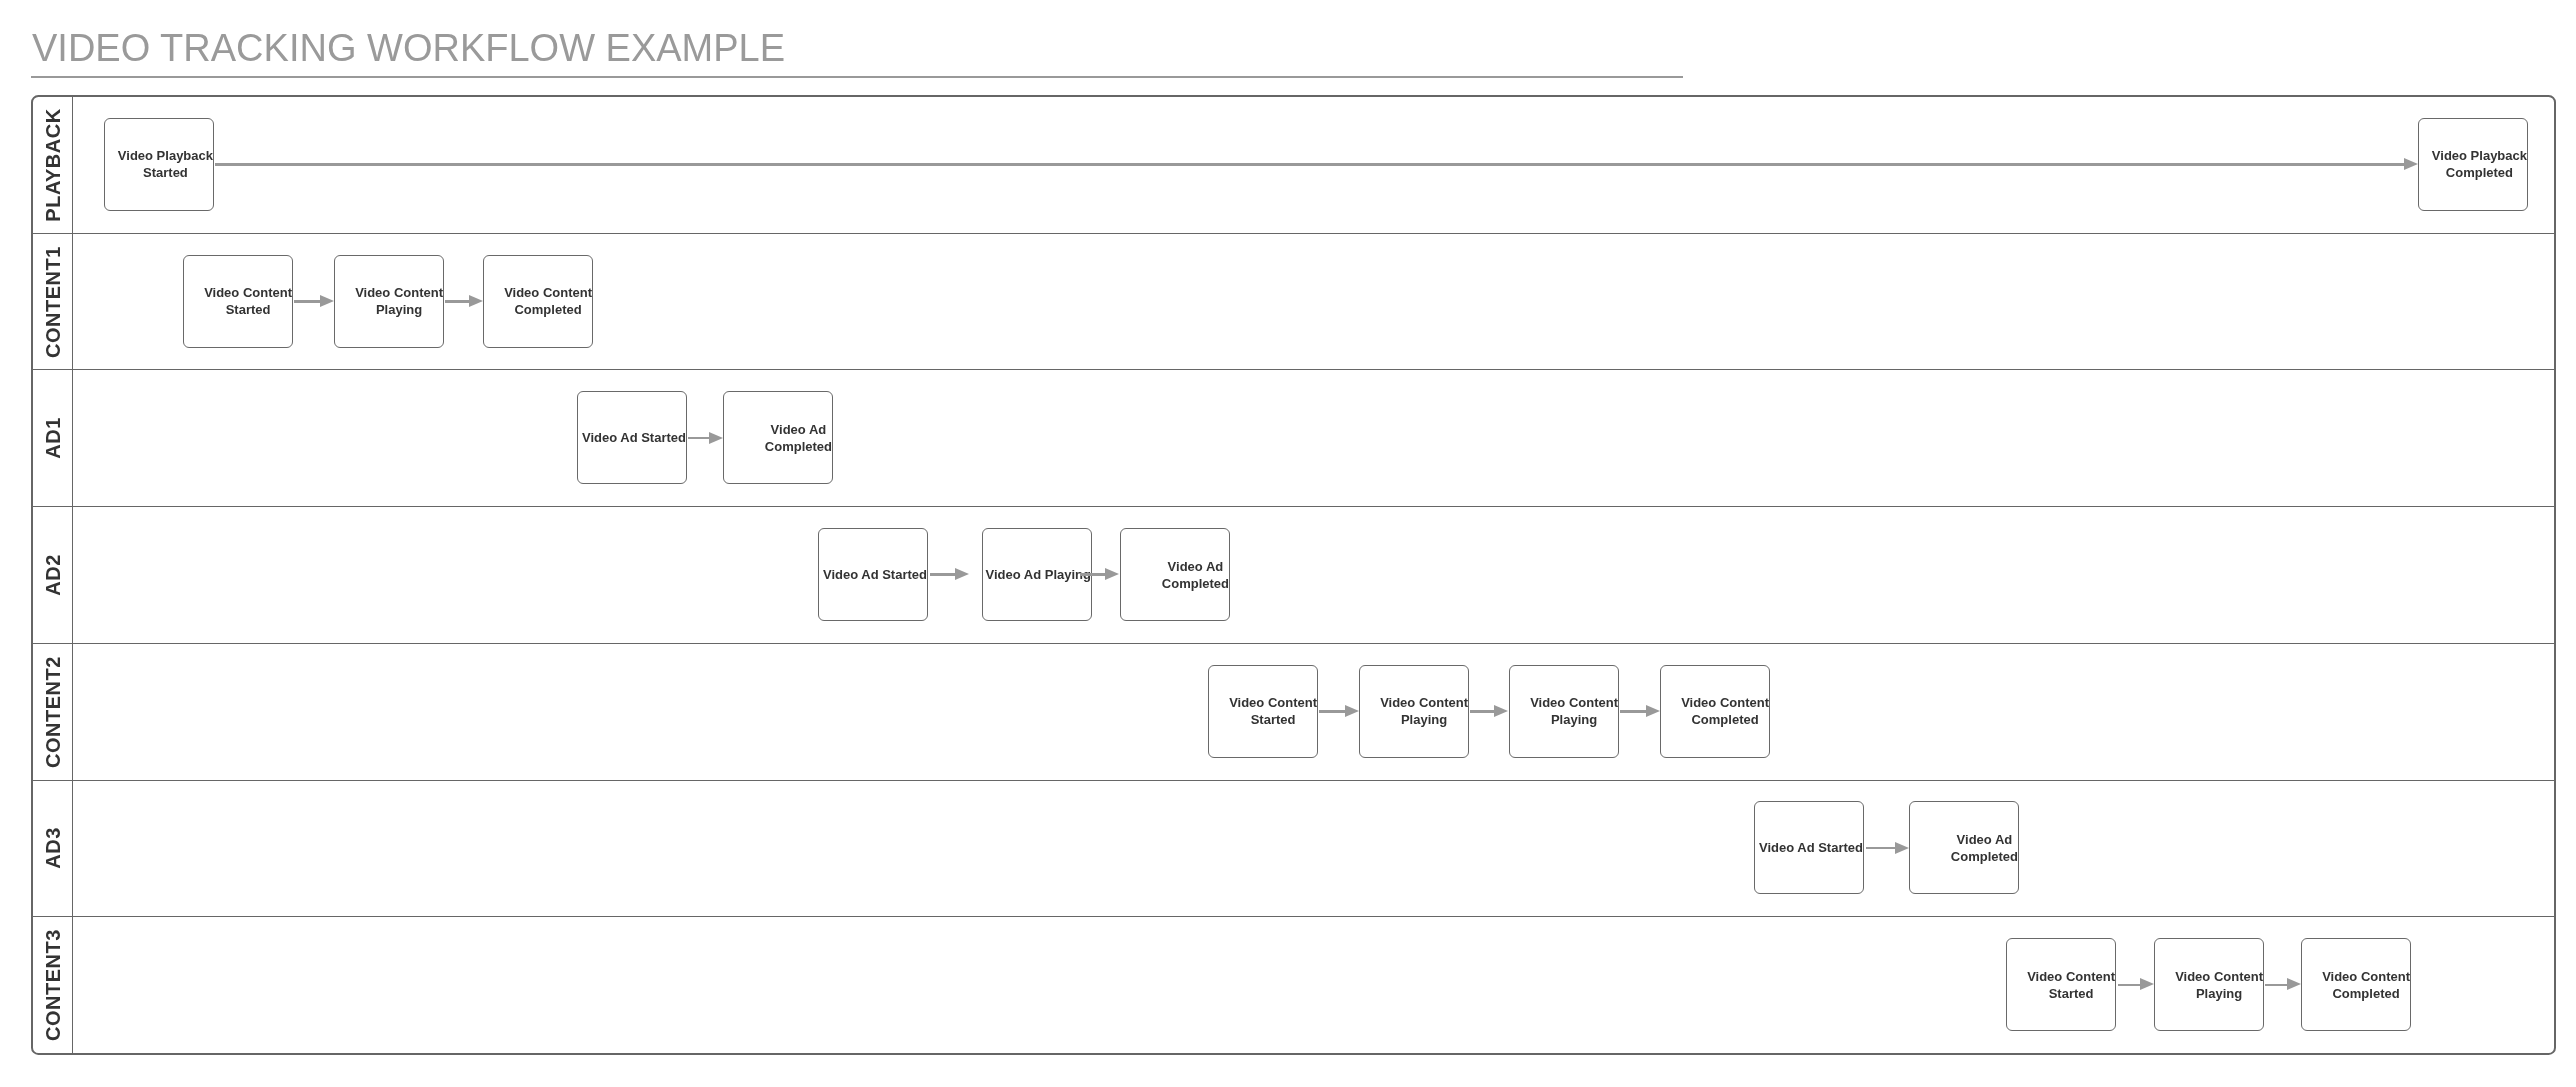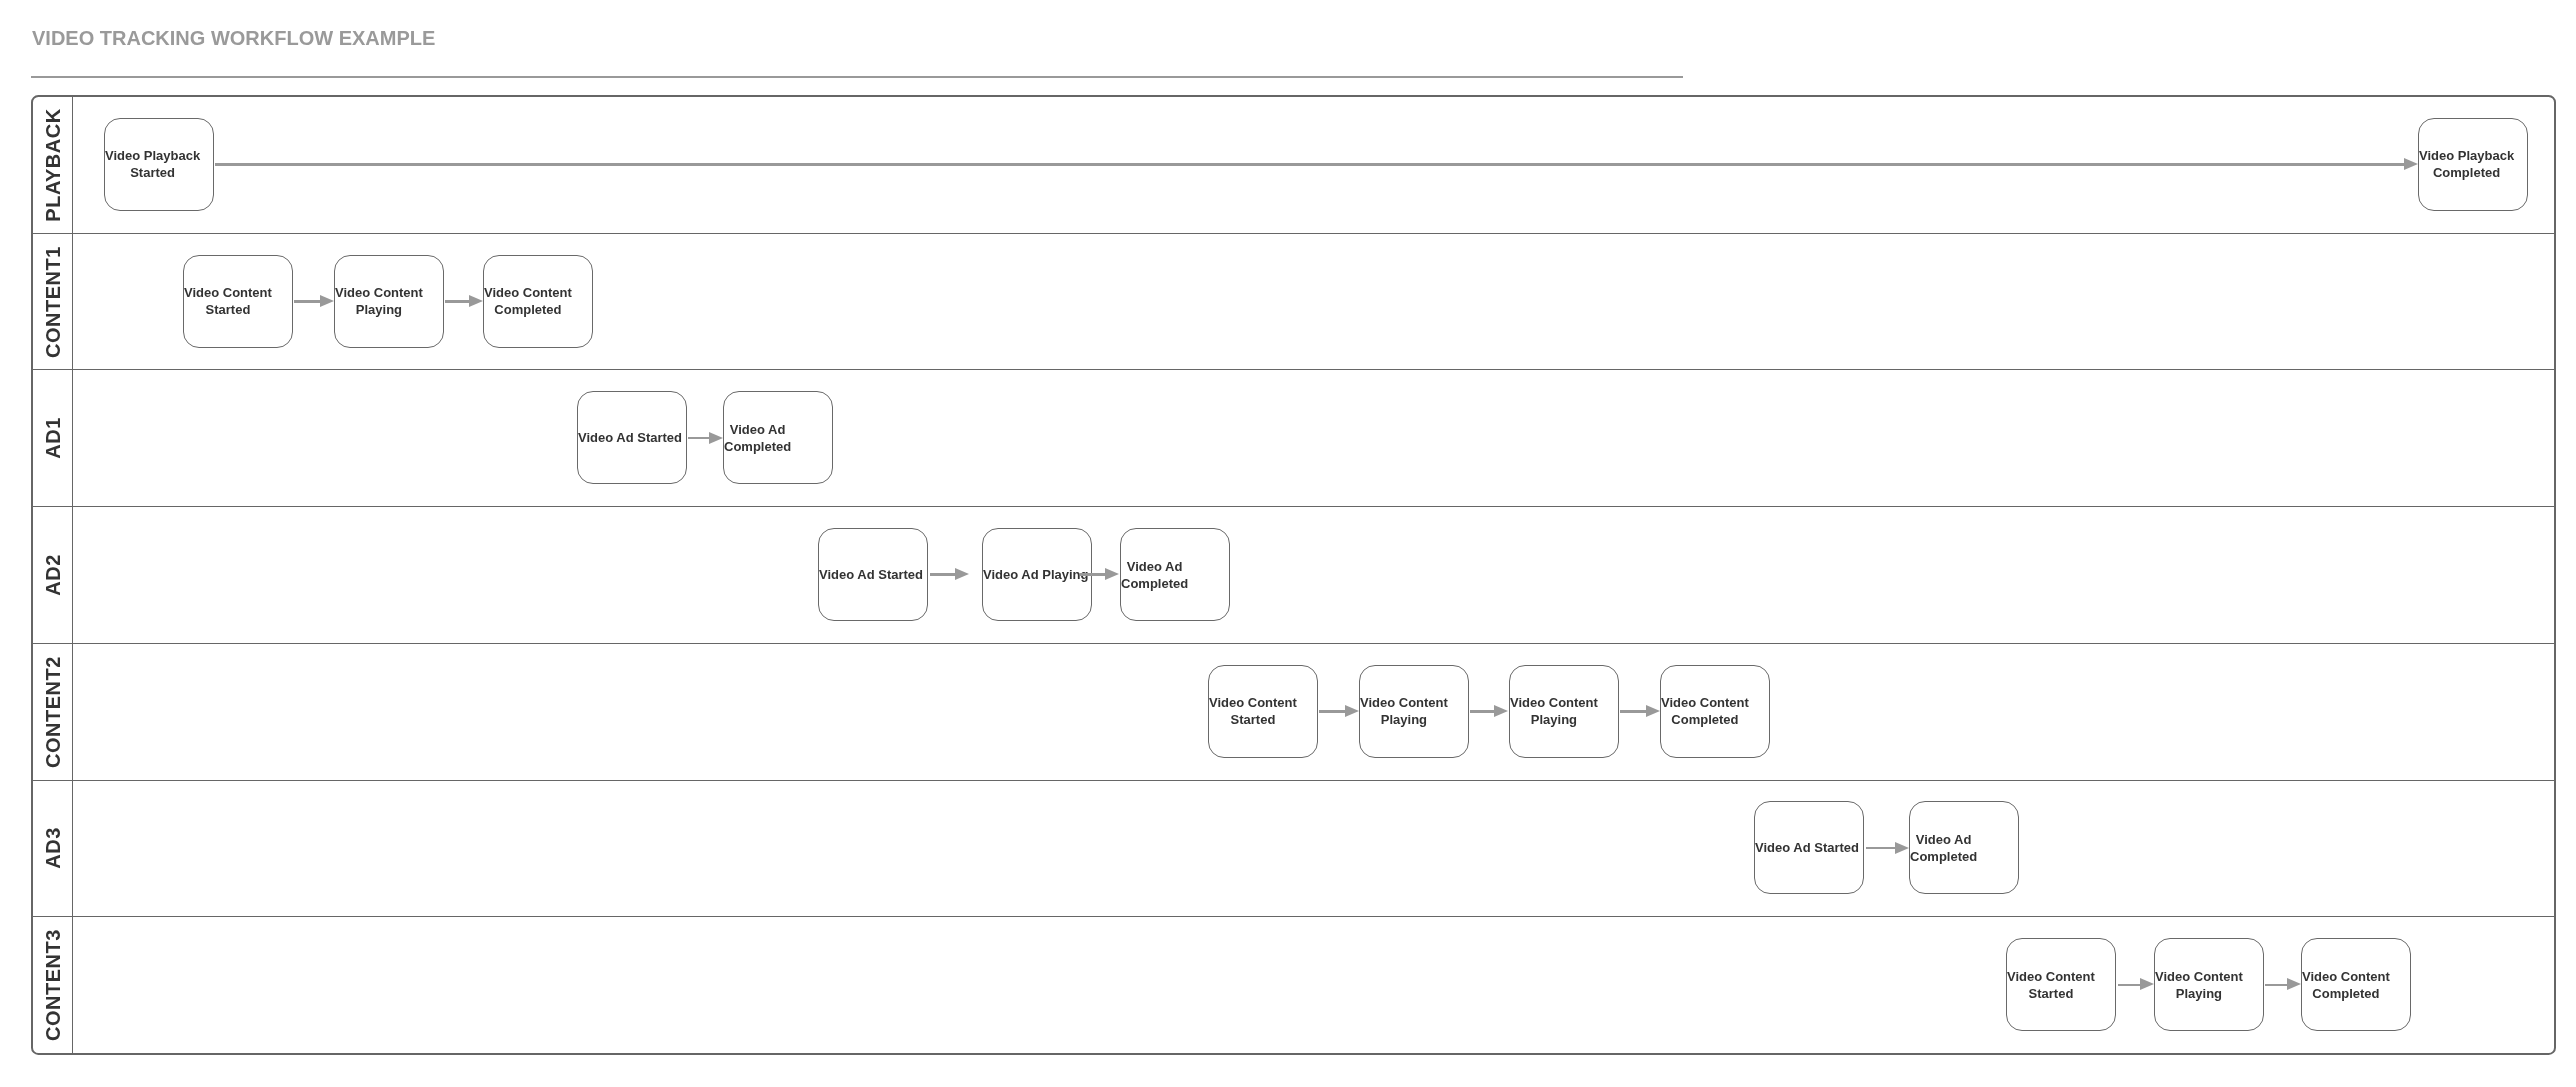--- a/index.html
+++ b/index.html
@@ -2,21 +2,21 @@
 <html style="--c-title: #9a9a9a; --c-rule: #999999; --c-frame: #666666; --c-lanetext: #333333; --c-nodeborder: #696969; --c-nodefill: #ffffff; --c-nodetext: #333333; --c-arrow: #999999;font-size:8.3px"><head>
 <meta charset="utf-8">
 <style>
   html,body{margin:0;padding:0;background:#ffffff;}
   body{
     width:2576px;height:1087px;position:relative;overflow:hidden;
     font-family:"Liberation Sans","DejaVu Sans",sans-serif;
   }
   .page-title{
     position:absolute;left:32px;top:27px;
-    font-size:20px;font-weight:bold;color:var(--c-title,#9a9a9a);
+    font-size:38px;font-weight:normal;color:var(--c-title,#9a9a9a);
     letter-spacing:0px;white-space:nowrap;
   }
   .title-rule{
     position:absolute;left:31px;top:76px;width:1652px;height:2.1px;
     background:var(--c-rule,#999999);
   }
   .diagram{
     position:absolute;left:31px;top:95px;width:2521px;height:956px;
     border:2.1px solid var(--c-frame,#666666);border-radius:7.3px;
     display:flex;flex-direction:column;background:#ffffff;
@@ -33,22 +33,22 @@
     position:absolute;left:50%;top:50%;
     transform:translate(-50%,-50%) rotate(-90deg);
     font-size:20px;font-weight:bold;color:var(--c-lanetext,#333333);
     letter-spacing:0.5px;white-space:nowrap;
   }
   .node{
     position:absolute;width:108px;height:91px;top:50%;
     margin-top:-47px;
     background:var(--c-nodefill,#ffffff);
     border:1.6px solid var(--c-nodeborder,#696969);
-    border-radius:16px;
-    display:flex;align-items:center;justify-content:flex-start;
+    border-radius:6px;
+    display:flex;align-items:center;justify-content:flex-end;
     text-align:center;
   }
   .node-label{
     font-size:13px;line-height:17px;font-weight:bold;
     color:var(--c-nodetext,#333333);white-space:pre-line;
   }
   .arrow{
     position:absolute;top:50%;margin-top:-6.8px;height:13.5px;
   }
   .arrow-line{

